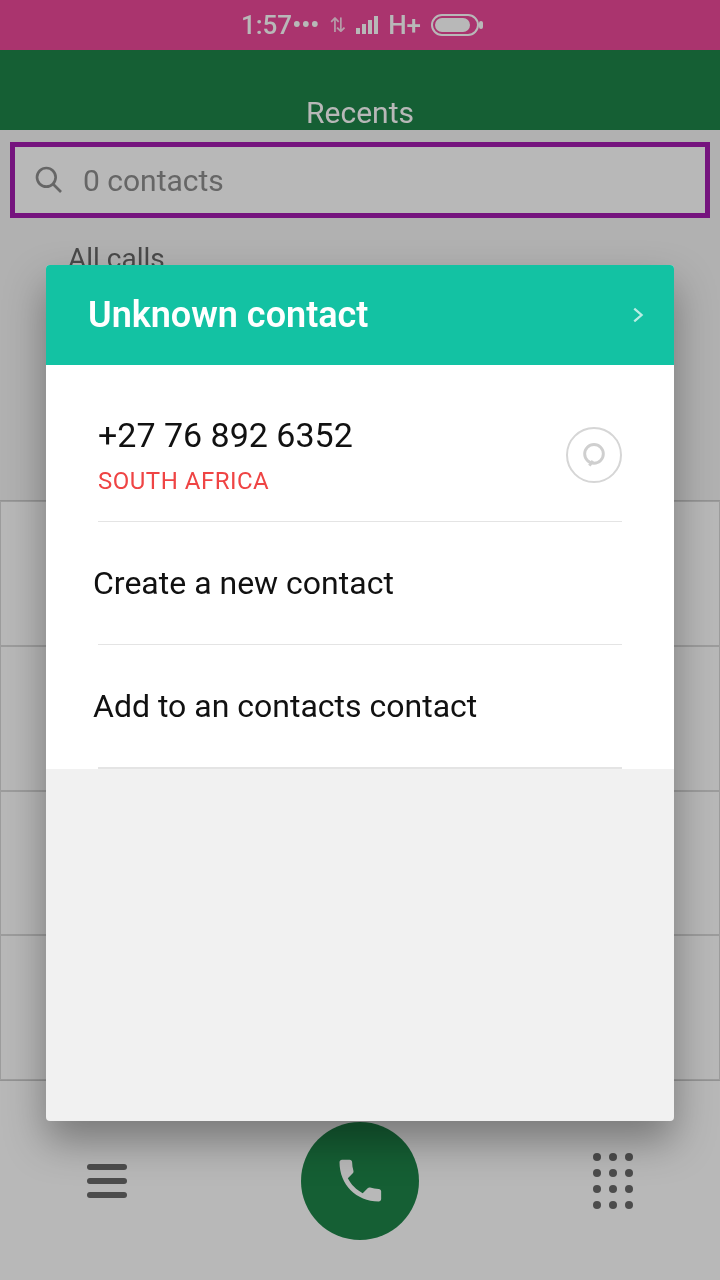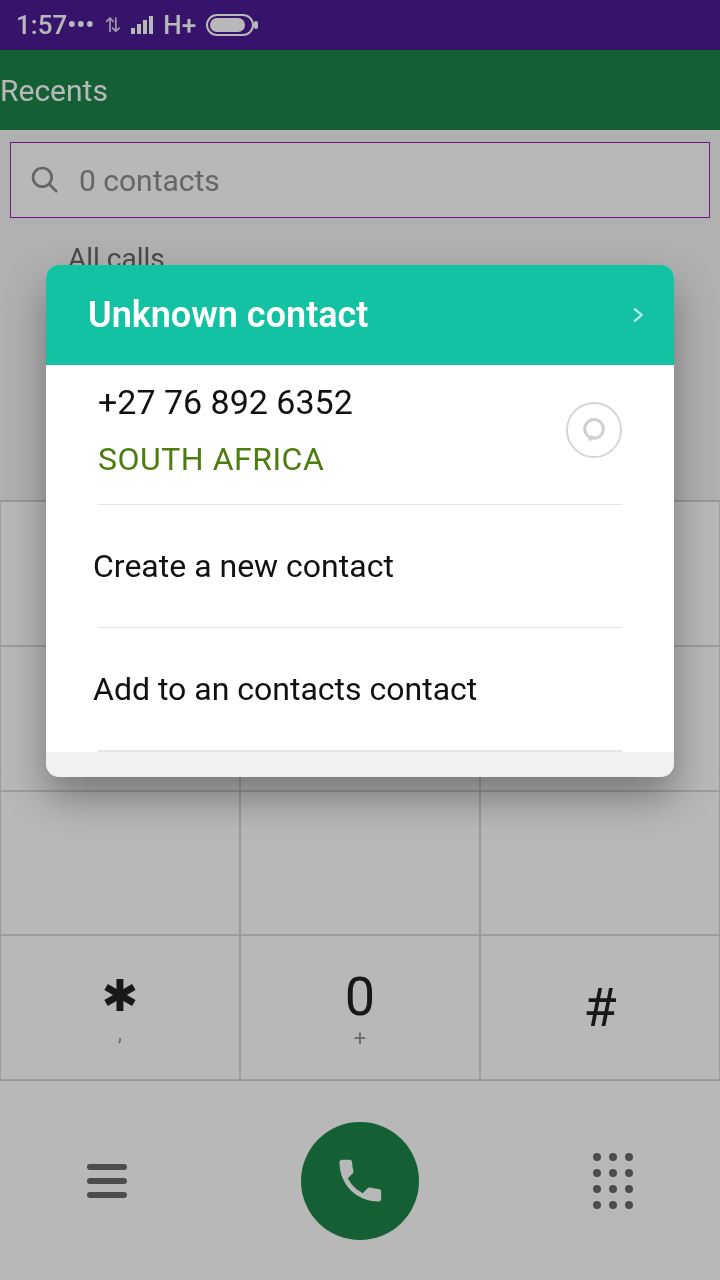--- a/index.html
+++ b/index.html
@@ -2,25 +2,25 @@
 <html><head>
 <meta charset="utf-8">
 <style>
   * { box-sizing: border-box; margin: 0; padding: 0; }
   html, body { width: 720px; height: 1280px; overflow: hidden; font-family: Roboto, Arial, sans-serif; }
   body { position: relative; background: #f5f5f5; }
 
   
   .statusbar {
     height: 50px;
-    background: #4c1d95;
+    background: #ec4899;
     color: #fff;
     display: flex;
     align-items: center;
-    justify-content: flex-start;
+    justify-content: center;
     padding: 0 16px;
     font-size: 26px;
     font-weight: 500;
   }
   .statusbar .right { display: flex; align-items: center; gap: 10px; }
   .statusbar .battery {
     width: 48px; height: 22px; border: 2px solid #fff; border-radius: 12px;
     position: relative;
   }
   .statusbar .battery::after {
@@ -38,31 +38,32 @@
   .signal span:nth-child(2){height:10px;}
   .signal span:nth-child(3){height:14px;}
   .signal span:nth-child(4){height:18px;}
 
   
   .tabs {
     height: 80px;
     background: #1e8449;
     display: flex;
     align-items: center;
-    justify-content: flex-start;
+    justify-content: flex-end;
     font-size: 30px;
+    flex-direction: column;
   }
   .tab { color: rgba(255,255,255,0.55); }
   .tab.active { color: #fff; }
 
   
   .searchwrap { padding: 12px 10px; }
   .searchbar {
     height: 76px;
-    border: 1px solid #a21caf;
+    border: 5px solid #a21caf;
     background: #fff;
     display: flex;
     align-items: center;
     padding: 0 18px;
     gap: 18px;
   }
   .searchbar .placeholder { color: #8e8e8e; font-size: 30px; }
 
   .section-label { padding: 12px 68px 0; color: #666; font-size: 28px; }
 
@@ -103,44 +104,44 @@
   .scrim {
     position: absolute; inset: 0; background: rgba(0,0,0,0.28);
   }
 
   
   .dialog {
     position: absolute;
     left: 46px; right: 46px;
     top: 265px;
     background: #f1f1f1;
-    border-radius: 13px;
+    border-radius: 4px;
     box-shadow: 0 20px 40px rgba(0,0,0,0.35);
-    height: 512px;
+    height: 856px;
     overflow: hidden;
     display: flex; flex-direction: column;
   }
   .dialog-header {
     background: #13c2a3;
     color: #fff;
     height: 100px;
     display: flex; align-items: center; justify-content: space-between;
     padding: 0 26px 0 42px;
     font-size: 36px;
     font-weight: 600;
   }
   .dialog-body { background: #fff; }
   .row {
     padding: 28px 52px;
     font-size: 32px;
     color: #111;
   }
-  .row.first { padding-top: 17px; padding-bottom: 26px; }
+  .row.first { padding-top: 50px; padding-bottom: 26px; }
   .row .number { font-size: 34px; font-weight: 400; }
-  .row .region { font-size: 32px; color: #4d7c0f; letter-spacing: 0.5px; margin-top: 18px; }
+  .row .region { font-size: 24px; color: #ef4444; letter-spacing: 0.5px; margin-top: 12px; }
   .row.first { display:flex; align-items:center; justify-content: space-between; }
   .msgicon {
     width: 56px; height: 56px; border: 2px solid #d6d6d6; border-radius: 50%;
     display:flex; align-items:center; justify-content:center;
   }
   .divider { height: 1px; background: #e4e4e4; margin: 0 52px; }
   .action { height: 122px; display:flex; align-items:center;padding-left:47px; }
 
 </style>
 </head>

